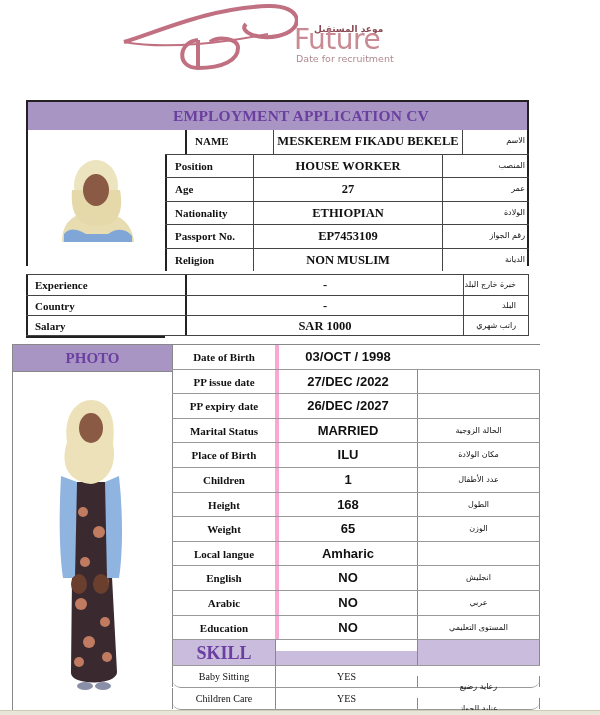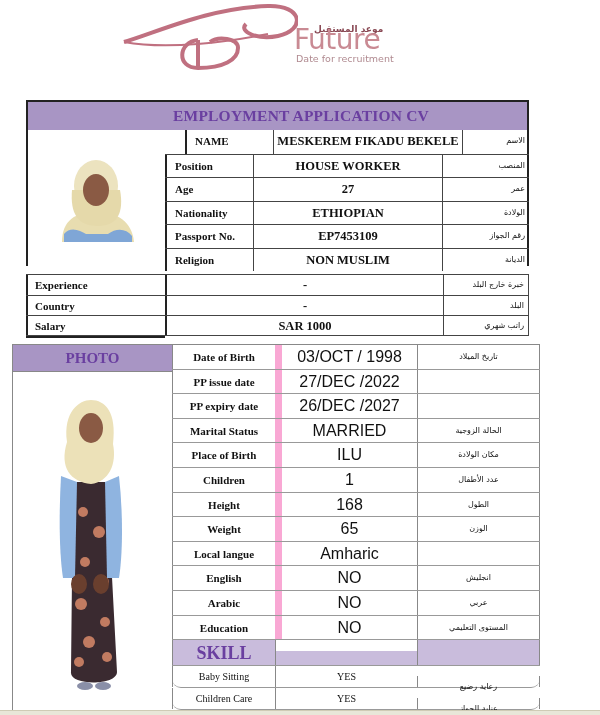--- a/index.html
+++ b/index.html
@@ -21,34 +21,34 @@
   .photo-small { position: absolute; left: 0; top: 0; width: 137px; height: 136px; }
   .info-grid { position: absolute; left: 137px; top: 0; width: 364px; }
   .info-row { display: flex; height: 23.5px; border-top: 1px solid #444; }
   .info-row:first-child { border-top: none; padding-left: 20px; }
   .info-label { width: 88px; border-left: 2px solid #222; font-weight: bold; font-size: 11px; padding-left: 8px; line-height: 22px; }
   .info-value { width: 189px; border-left: 1px solid #444; font-weight: bold; font-size: 12.5px; text-align: center; line-height: 22px; }
   .info-ar { flex: 1; border-left: 1px solid #444; font-size: 8px; text-align: right; padding-right: 4px; line-height: 22px; font-family: "DejaVu Sans", sans-serif; direction: rtl; }
 
   .ext-rows { position: absolute; left: 26px; top: 274px; width: 503px; }
   .ext-row { display: flex; height: 20.5px; border-top: 1px solid #444; }
-  .ext-label { width: 141px; border: 2px solid #222; border-top: none; border-bottom: none; font-weight: bold; font-size: 11px; padding-left: 7px; line-height: 20px; }
+  .ext-label { width: 161px; border: 2px solid #222; border-top: none; border-bottom: none; font-weight: bold; font-size: 11px; padding-left: 7px; line-height: 20px; }
   .ext-value { width: 276px; font-weight: bold; font-size: 12.5px; text-align: center; line-height: 20px; }
-  .ext-ar { flex: 1; border-left: 1px solid #444; border-right: 1px solid #444; font-size: 8px; text-align: right; padding-right: 4px; line-height: 20px; font-family: "DejaVu Sans", sans-serif; direction: rtl; }
+  .ext-ar { flex: 1; border-left: 1px solid #444; border-right: 1px solid #444; font-size: 8px; text-align: right; padding-right: 12px; line-height: 20px; font-family: "DejaVu Sans", sans-serif; direction: rtl; }
   .ext-bottom { height: 2px; width: 139px; background: #222; }
 
   
   .photo-panel { position: absolute; left: 12px; top: 344px; width: 160px; height: 371px; border-left: 1px solid #888; border-top: 1px solid #888; }
   .photo-head { height: 27px; background: #a895c4; color: #6a3fa0; font-weight: bold; font-size: 15px; text-align: center; line-height: 27px; border-bottom: 1px solid #888; }
   .photo-large { position: relative; height: 344px; }
 
   .detail-table { position: absolute; left: 172px; top: 344px; width: 368px; border-top: 1px solid #888; }
   .d-row { display: flex; height: 24.6px; border-bottom: 1px solid #999; }
   .d-label { width: 103px; border-left: 1px solid #888; font-weight: bold; font-size: 11px; text-align: center; line-height: 24px; }
-  .d-value { width: 142px; border-left: 7px solid #f9a8d4; font-family: "Liberation Sans", sans-serif; font-weight: normal; font-size: 16px; text-align: center; line-height: 24px; }
+  .d-value { width: 142px; border-left: 4px solid #f9a8d4; font-family: "Liberation Sans", sans-serif; font-weight: bold; font-size: 13px; text-align: center; line-height: 24px; }
   .d-ar { flex: 1; border-left: 1px solid #888; border-right: 1px solid #888; font-size: 8px; text-align: center; line-height: 24px; font-family: "DejaVu Sans", sans-serif; direction: rtl; }
 
   .skill-row { display: flex; height: 26px; border-bottom: 1px solid #999; }
   .skill-head { width: 103px; background: #c9bcdc; border-left: 1px solid #888; color: #6a3fa0; font-weight: bold; font-size: 18px; text-align: center; line-height: 26px; }
   .skill-mid { width: 142px; border-left: 1px solid #888; background: linear-gradient(#ffffff 0, #ffffff 45%, #c9bcdc 45%); }
   .skill-right { flex: 1; border-left: 1px solid #888; border-right: 1px solid #888; background: #c9bcdc; }
 
   .s-row { display: flex; height: 22px; border-bottom: 1px solid #999; border-radius: 9px; }
   .s-label { width: 103px; border-left: 1px solid #888; font-size: 10px; text-align: center; line-height: 22px; }
   .s-value { width: 142px; border-left: 1px solid #888; font-size: 10px; text-align: center; line-height: 22px; }
@@ -167,21 +167,20 @@
       <ellipse cx="72" cy="314" rx="8" ry="4" fill="#8a8fa8"></ellipse>
       <ellipse cx="90" cy="314" rx="8" ry="4" fill="#8a8fa8"></ellipse>
     </svg>
   </div>
 </div>
 
 <div class="detail-table">
   <div class="d-row">
     <div class="d-label">Date of Birth</div>
     <div class="d-value">03/OCT / 1998</div>
-    <div class="d-ar">تاريخ الميلاد</div>
   </div>
   <div class="d-row">
     <div class="d-label">PP issue date</div>
     <div class="d-value">27/DEC /2022</div>
     <div class="d-ar"></div>
   </div>
   <div class="d-row">
     <div class="d-label">PP expiry date</div>
     <div class="d-value">26/DEC /2027</div>
     <div class="d-ar"></div>

